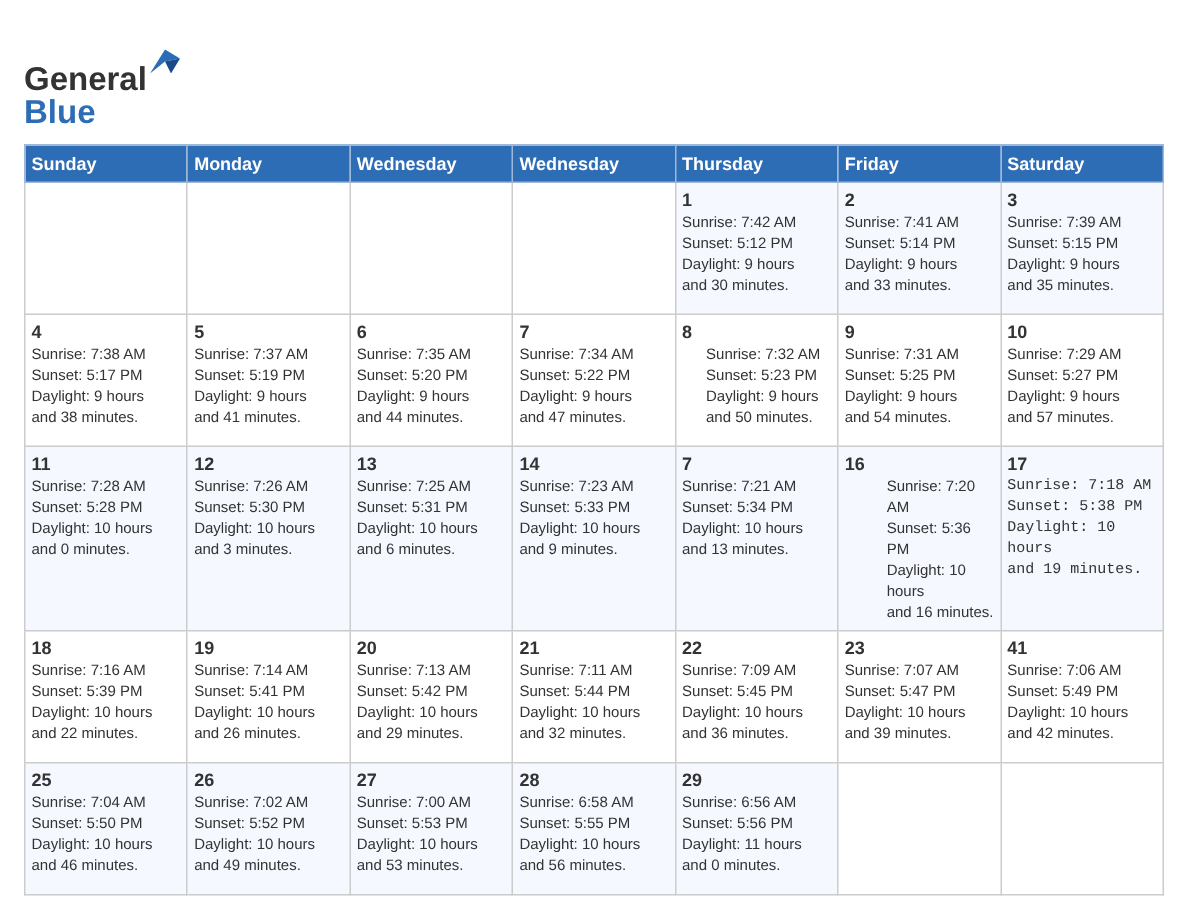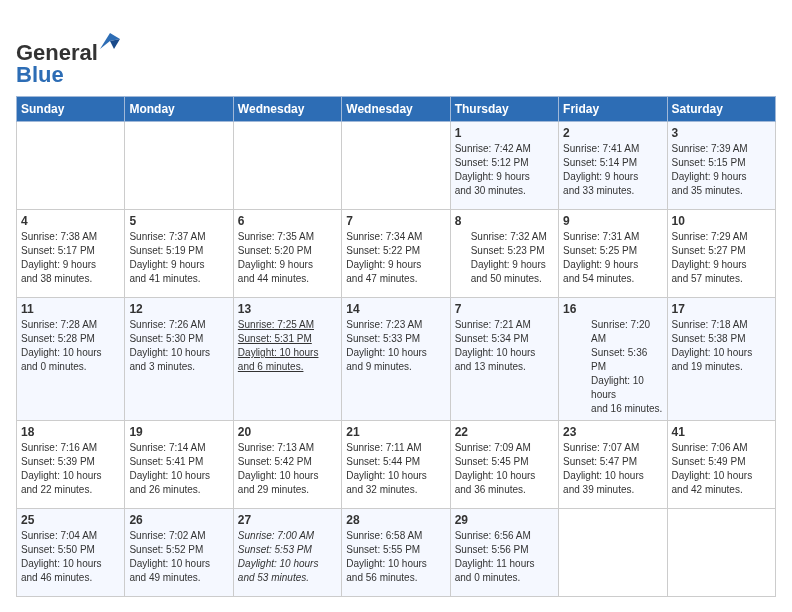--- a/index.html
+++ b/index.html
@@ -198,21 +198,21 @@
         </td>
         <td style="background: rgb(245, 248, 255);">
           <span class="day-number">12</span>
           <div class="day-info" style="white-space: pre-line;">Sunrise: 7:26 AM
 Sunset: 5:30 PM
 Daylight: 10 hours
 and 3 minutes.</div>
         </td>
         <td style="background: rgb(245, 248, 255);">
           <span class="day-number">13</span>
-          <div class="day-info" style="white-space: pre-line; text-decoration: underline;">Sunrise: 7:25 AM
+          <div class="day-info" style="white-space: pre-line;">Sunrise: 7:25 AM
 Sunset: 5:31 PM
 Daylight: 10 hours
 and 6 minutes.</div>
         </td>
         <td style="background: rgb(245, 248, 255);">
           <span class="day-number">14</span>
           <div class="day-info" style="white-space: pre-line;">Sunrise: 7:23 AM
 Sunset: 5:33 PM
 Daylight: 10 hours
 and 9 minutes.</div>
@@ -226,21 +226,21 @@
         </td>
         <td style="background: rgb(245, 248, 255);">
           <span class="day-number">16</span>
           <div class="day-info" style="white-space: pre-line; margin-left: 28px;">Sunrise: 7:20 AM
 Sunset: 5:36 PM
 Daylight: 10 hours
 and 16 minutes.</div>
         </td>
         <td style="background: rgb(245, 248, 255);">
           <span class="day-number">17</span>
-          <div class="day-info" style="white-space: pre-line;">Sunrise: 7:18 AM
+          <div class="day-info" style="white-space: pre-line; font-family: Liberation Mono, monospace;">Sunrise: 7:18 AM
 Sunset: 5:38 PM
 Daylight: 10 hours
 and 19 minutes.</div>
         </td>
       </tr>
       <tr>
         <td style="background: rgb(255, 255, 255);">
           <span class="day-number">18</span>
           <div class="day-info" style="white-space: pre-line;">Sunrise: 7:16 AM
 Sunset: 5:39 PM
@@ -300,21 +300,21 @@
         </td>
         <td style="background: rgb(245, 248, 255);">
           <span class="day-number">26</span>
           <div class="day-info" style="white-space: pre-line;">Sunrise: 7:02 AM
 Sunset: 5:52 PM
 Daylight: 10 hours
 and 49 minutes.</div>
         </td>
         <td style="background: rgb(245, 248, 255);">
           <span class="day-number">27</span>
-          <div class="day-info" style="white-space: pre-line; font-style: italic;">Sunrise: 7:00 AM
+          <div class="day-info" style="white-space: pre-line;">Sunrise: 7:00 AM
 Sunset: 5:53 PM
 Daylight: 10 hours
 and 53 minutes.</div>
         </td>
         <td style="background: rgb(245, 248, 255);">
           <span class="day-number">28</span>
           <div class="day-info" style="white-space: pre-line;">Sunrise: 6:58 AM
 Sunset: 5:55 PM
 Daylight: 10 hours
 and 56 minutes.</div>

